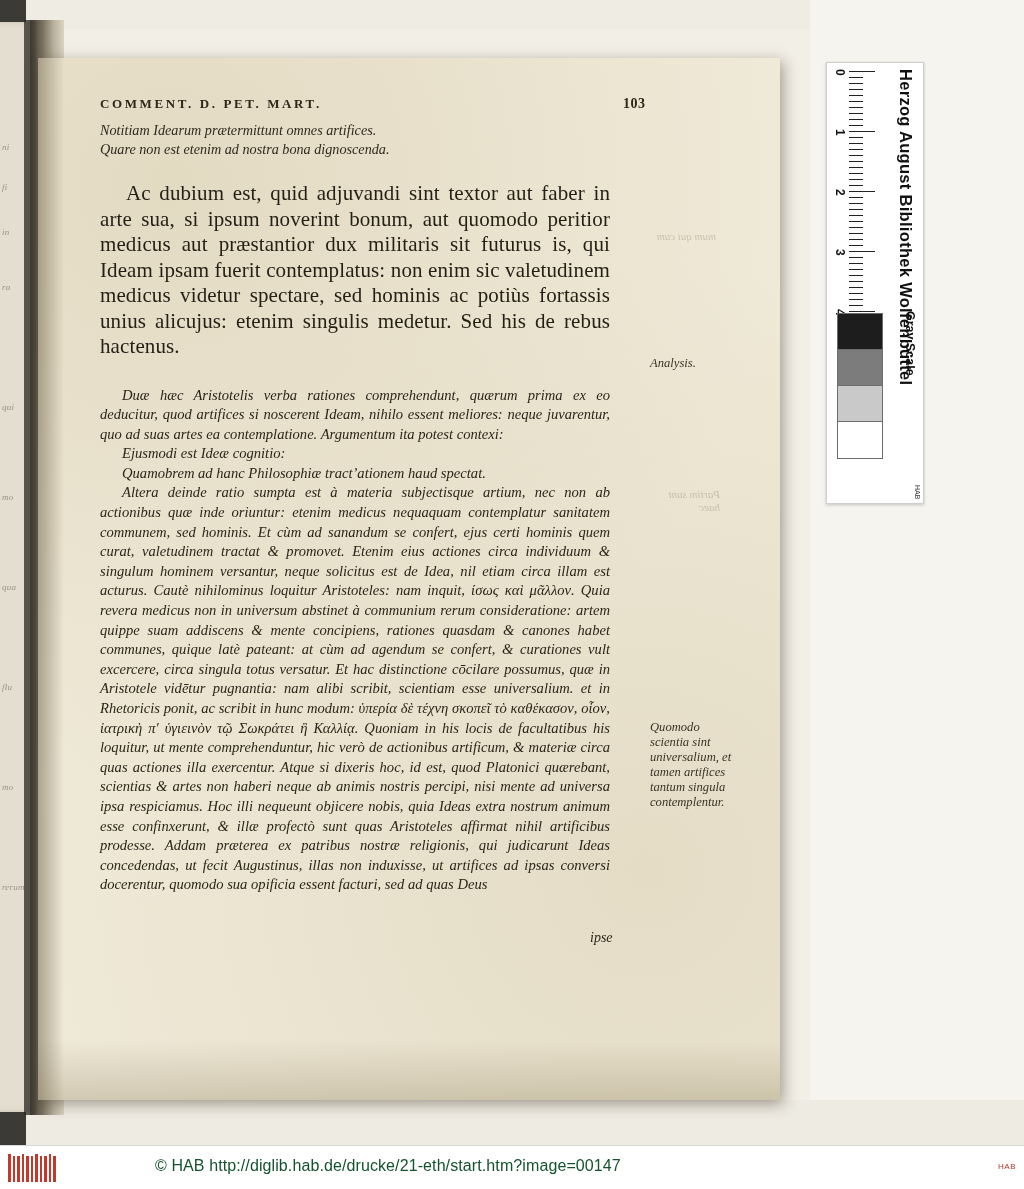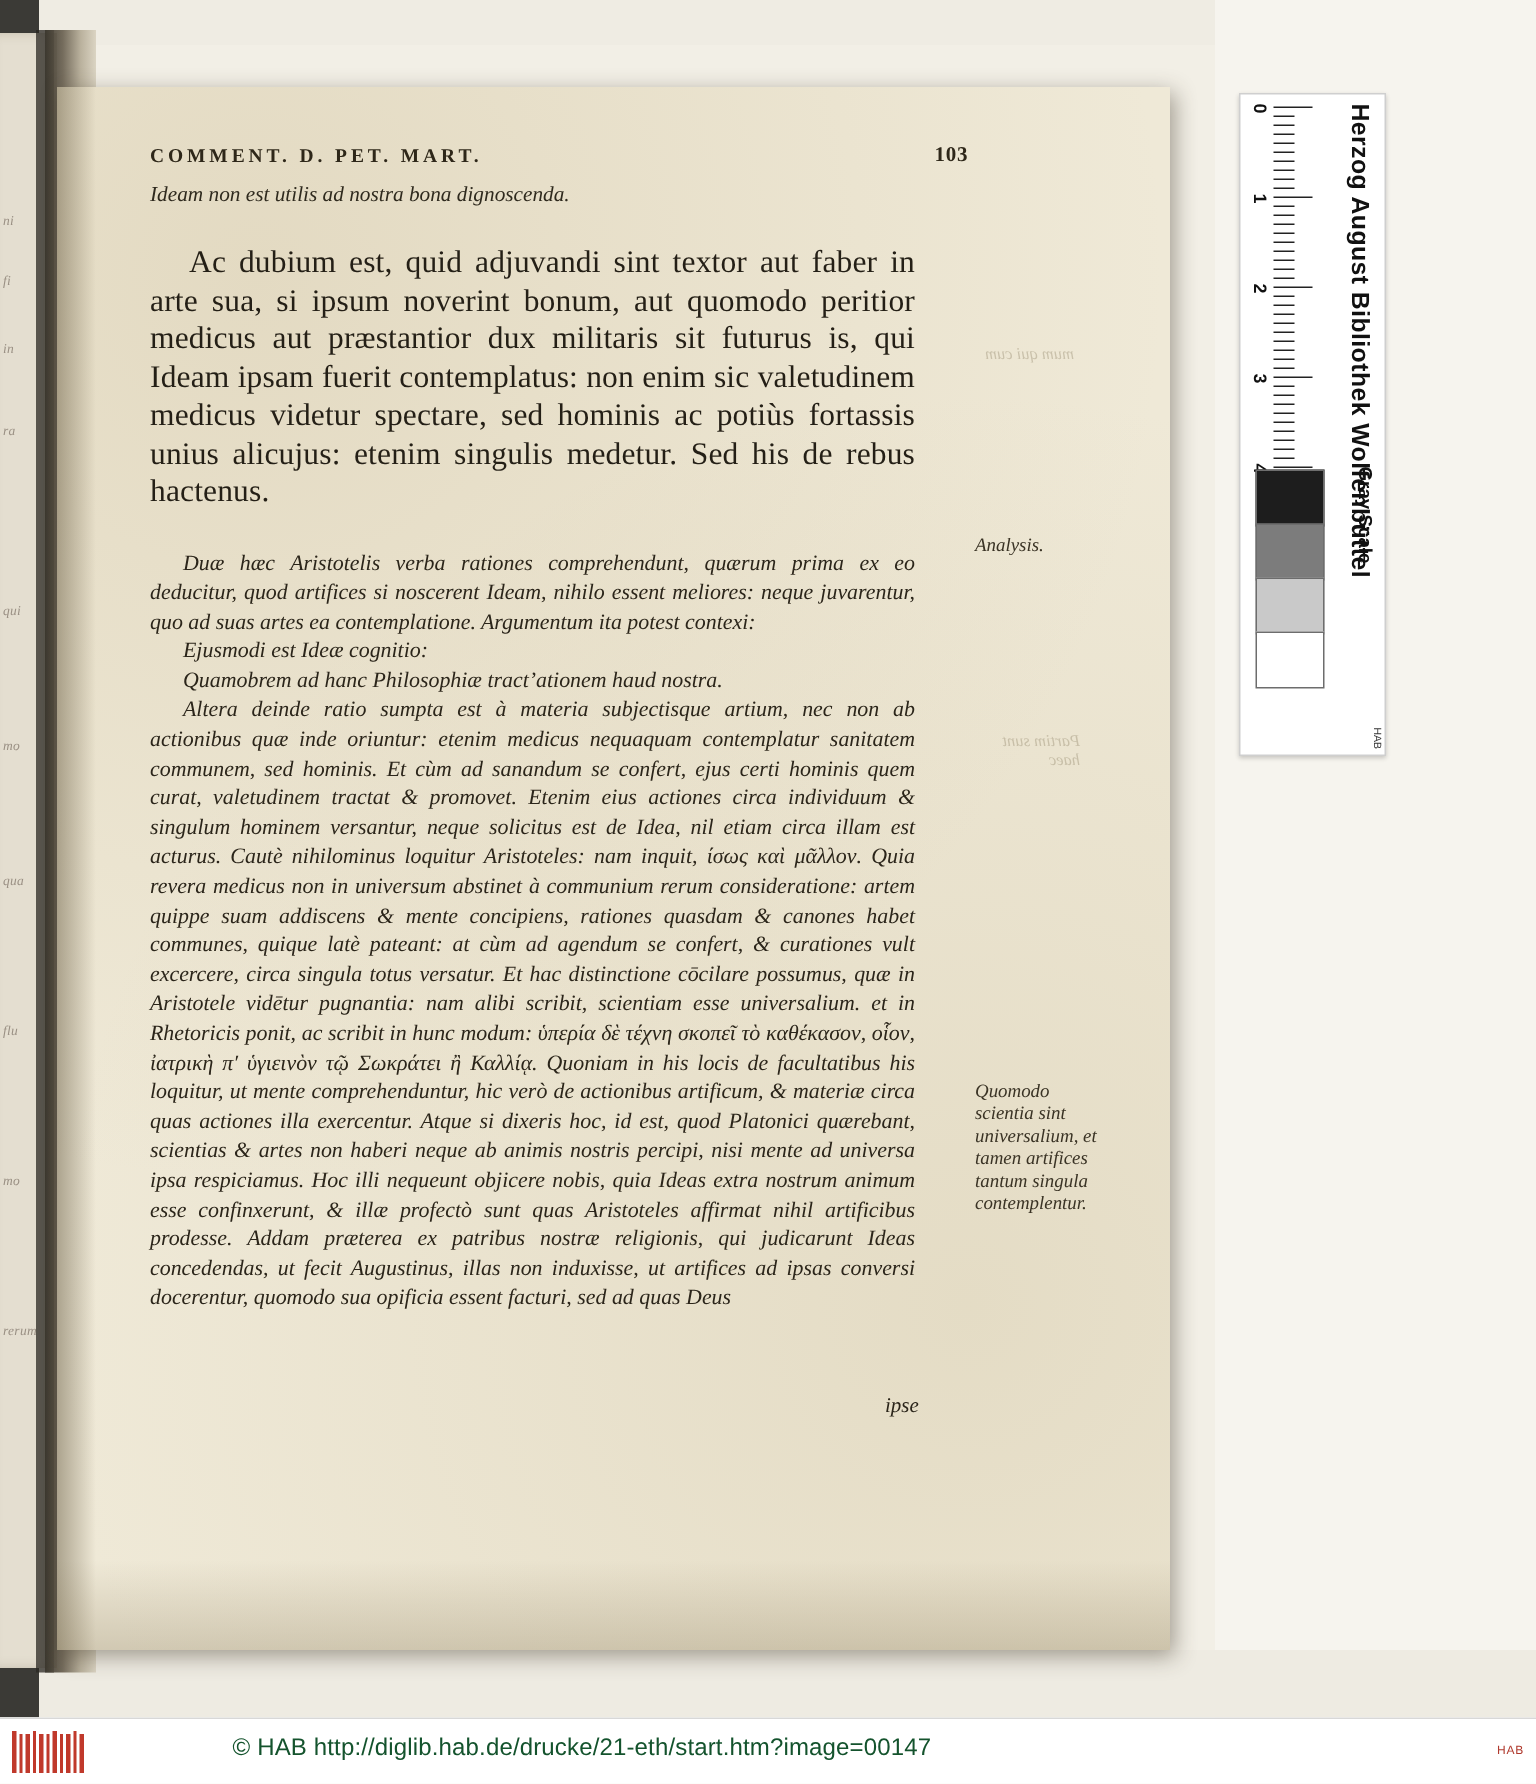--- a/index.html
+++ b/index.html
@@ -342,31 +342,32 @@
 
   <div id="page">
     <div class="page-edge-shadow"></div>
     <div class="page-bottom-shadow"></div>
 
     <div class="text-col">
 
       <div class="running-head">COMMENT. D. PET. MART.</div>
 
       <div class="summary">
-        <div>Ideam non est utilis ad nostra bona dignoscenda.</div>
+        <div>Notitiam Idearum prætermittunt omnes artifices.</div>
+        <div>Quare non est etenim ad nostra bona dignoscenda.</div>
       </div>
 
       <div class="body-roman">
         <span class="indent"></span><span>Ac dubium est, quid adjuvandi sint textor aut faber in arte sua, si ipsum noverint bonum, aut quomodo peritior medicus aut præstantior dux militaris sit futurus is, qui Ideam ipsam fuerit contemplatus: non enim sic valetudinem medicus videtur spectare, sed hominis ac potiùs fortassis unius alicujus: etenim singulis medetur. Sed his de rebus hactenus.</span>
       </div>
 
       <div class="commentary">
         <p><span class="ind"></span><span>Duæ hæc Aristotelis verba rationes comprehendunt, quærum prima ex eo deducitur, quod artifices si noscerent Ideam, nihilo essent meliores: neque juvarentur, quo ad suas artes ea contemplatione. Argumentum ita potest contexi:</span></p>
         <p><span class="ind"></span><span>Ejusmodi est Ideæ cognitio:</span></p>
-        <p><span class="ind"></span><span>Quamobrem ad hanc Philosophiæ tract’ationem haud nostra.</span></p>
+        <p><span class="ind"></span><span>Quamobrem ad hanc Philosophiæ tract’ationem haud spectat.</span></p>
         <p><span class="ind"></span><span>Altera deinde ratio sumpta est à materia subjectisque artium, nec non ab actionibus quæ inde oriuntur: etenim medicus nequaquam contemplatur sanitatem communem, sed hominis. Et cùm ad sanandum se confert, ejus certi hominis quem curat, valetudinem tractat &amp; promovet. Etenim eius actiones circa individuum &amp; singulum hominem versantur, neque solicitus est de Idea, nil etiam circa illam est acturus. Cautè nihilominus loquitur Aristoteles: nam inquit, ίσως καὶ μᾶλλον. Quia revera medicus non in universum abstinet à communium rerum consideratione: artem quippe suam addiscens &amp; mente concipiens, rationes quasdam &amp; canones habet communes, quique latè pateant: at cùm ad agendum se confert, &amp; curationes vult excercere, circa singula totus versatur. Et hac distinctione cōcilare possumus, quæ in Aristotele vidētur pugnantia: nam alibi scribit, scientiam esse universalium. et in Rhetoricis ponit, ac scribit in hunc modum: ὑπερία δὲ τέχνη σκοπεῖ τὸ καθέκασον, οἷον, ἰατρικὴ π′ ὑγιεινὸν τῷ Σωκράτει ἢ Καλλίᾳ. Quoniam in his locis de facultatibus his loquitur, ut mente comprehenduntur, hic verò de actionibus artificum, &amp; materiæ circa quas actiones illa exercentur. Atque si dixeris hoc, id est, quod Platonici quærebant, scientias &amp; artes non haberi neque ab animis nostris percipi, nisi mente ad universa ipsa respiciamus. Hoc illi nequeunt objicere nobis, quia Ideas extra nostrum animum esse confinxerunt, &amp; illæ profectò sunt quas Aristoteles affirmat nihil artificibus prodesse. Addam præterea ex patribus nostræ religionis, qui judicarunt Ideas concedendas, ut fecit Augustinus, illas non induxisse, ut artifices ad ipsas conversi docerentur, quomodo sua opificia essent facturi, sed ad quas Deus</span></p>
       </div>
     </div>
 
     <div class="page-number">103</div>
 
     <div class="marginal" id="marg-analysis">Analysis.</div>
     <div class="marginal" id="marg-quomodo">Quomodo scientia sint universalium, et tamen artifices tantum singula contemplentur.</div>
 
     <div class="catchword">ipse</div>

